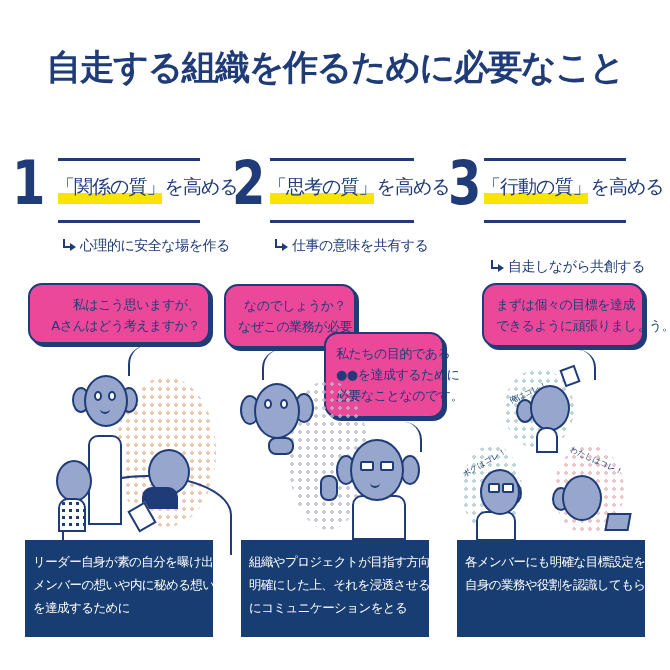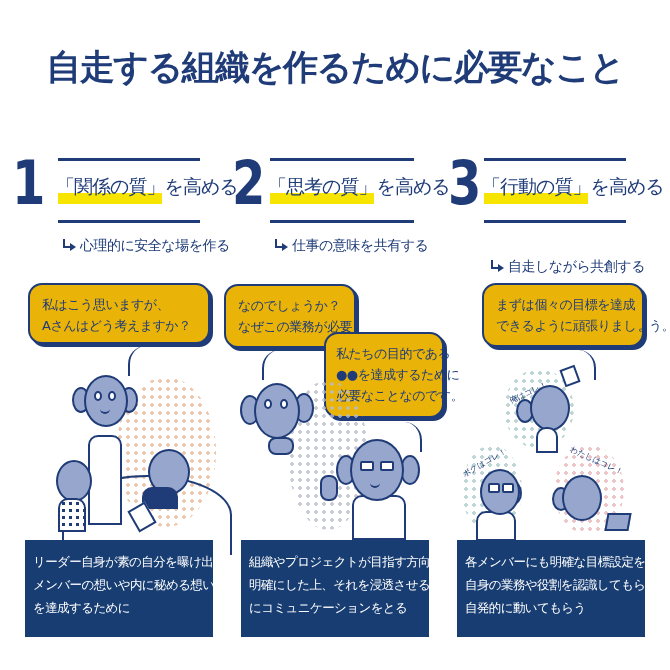--- a/index.html
+++ b/index.html
@@ -43,23 +43,23 @@
   .sub { position: absolute; top: 87px; font-size: 14px; color: #1f3c78; white-space: nowrap; letter-spacing: -0.5px; }
   .c1 .sub { left: 52px; }
   .c2 .sub { left: 46px; }
   .c3 .sub { left: 44px; margin-top: 21px; }
   .arrow { display: inline-block; width: 14px; height: 12px; position: relative; margin-right: 4px; vertical-align: -1px; }
   .arrow::before { content: ""; position: absolute; left: 1px; top: 0; width: 2px; height: 9px; background: #1f3c78; }
   .arrow::after { content: ""; position: absolute; left: 1px; top: 7px; width: 8px; height: 2px; background: #1f3c78; }
   .arrow i { position: absolute; left: 8px; top: 4px; width: 0; height: 0; border-left: 6px solid #1f3c78; border-top: 4px solid transparent; border-bottom: 4px solid transparent; }
 
   .bubble {
-    position: absolute; background: #eab308; border: 2px solid #1f3c78; border-radius: 14px;
+    position: absolute; background: #ec4899; border: 2px solid #1f3c78; border-radius: 14px;
     box-shadow: 3px 3px 0 #1f3c78; font-size: 13px; color: #1f3c78; line-height: 21px;
-    padding: 9px 8px 8px 12px; letter-spacing: -0.5px; white-space: nowrap;
+    padding: 9px 8px 8px 12px; letter-spacing: -0.5px; white-space: nowrap; text-align: right;
   }
   .tail { position: absolute; width: 18px; height: 30px; border-left: 2px solid #1f3c78; border-radius: 20px 0 0 0; }
 
   .scene { position: absolute; }
   .dots { position: absolute; border-radius: 50%;
     background-image: radial-gradient(circle, var(--dc) 1.6px, transparent 2px);
     background-size: 8px 8px; opacity: 0.75; }
 
   .char-head { position: absolute; border-radius: 50%; background: #97a6cc; border: 2px solid #1f3c78; }
   .char-ear { position: absolute; border-radius: 50%; background: #97a6cc; border: 2px solid #1f3c78; }
@@ -197,15 +197,14 @@
     <div class="char-eye" style="left:42px; top:118px; width:12px; height:10px; border-radius:2px;"></div>
     <div class="char-eye" style="left:56px; top:118px; width:12px; height:10px; border-radius:2px;"></div>
     <div class="char-ear" style="left:106px; top:122px; width:18px; height:24px;"></div>
     <div class="char-head" style="left:116px; top:110px; width:40px; height:46px;"></div>
     <div class="laptop" style="left:160px; top:148px;"></div>
   </div>
 
   <div class="desc">
     <div>各メンバーにも明確な目標設定を行い、</div>
     <div>自身の業務や役割を認識してもらい、</div>
-    <div>自発的に動いてもらう</div>
   </div>
 </section>
 
 </body></html>

